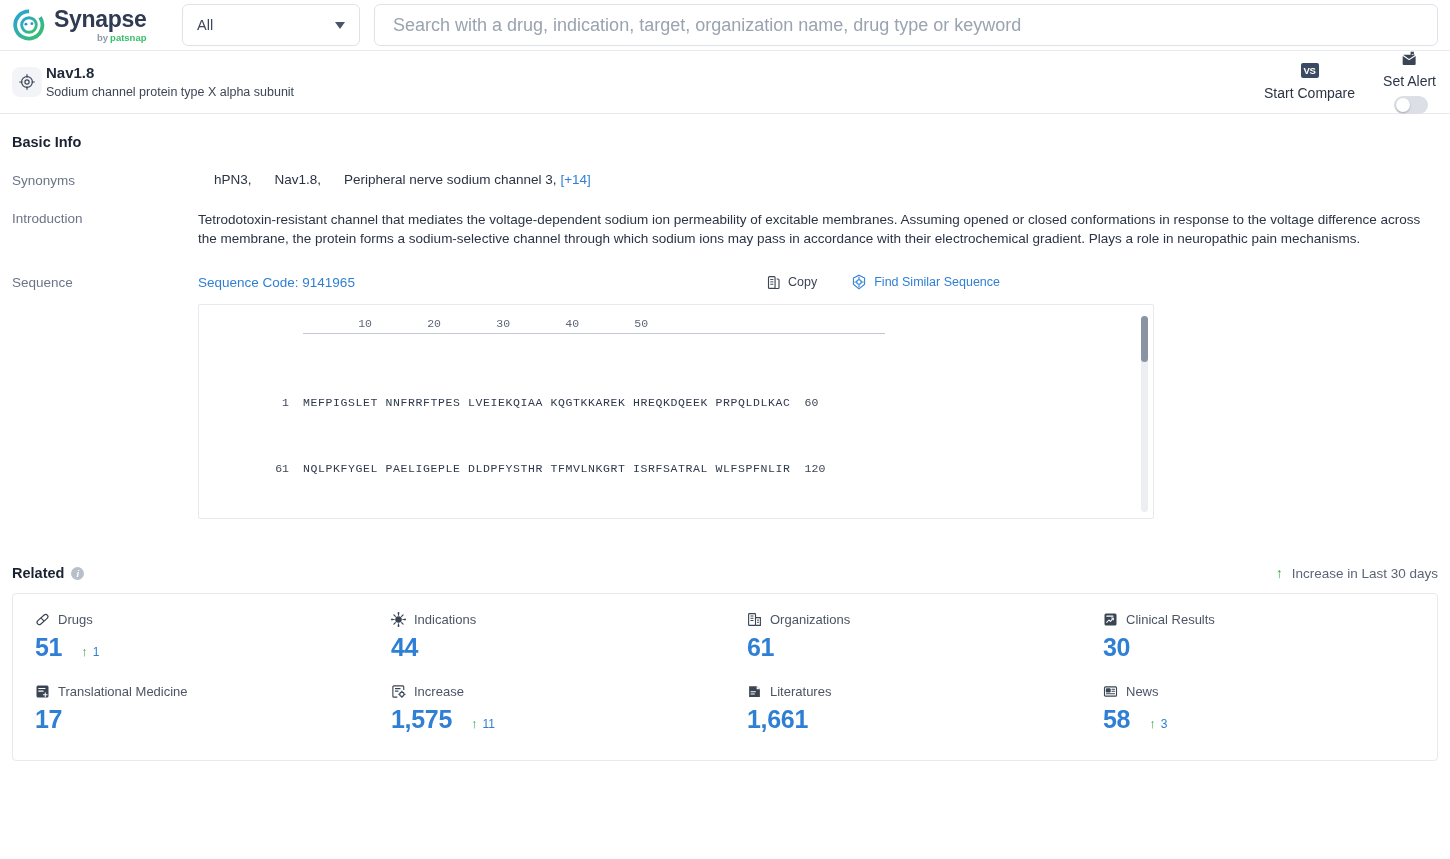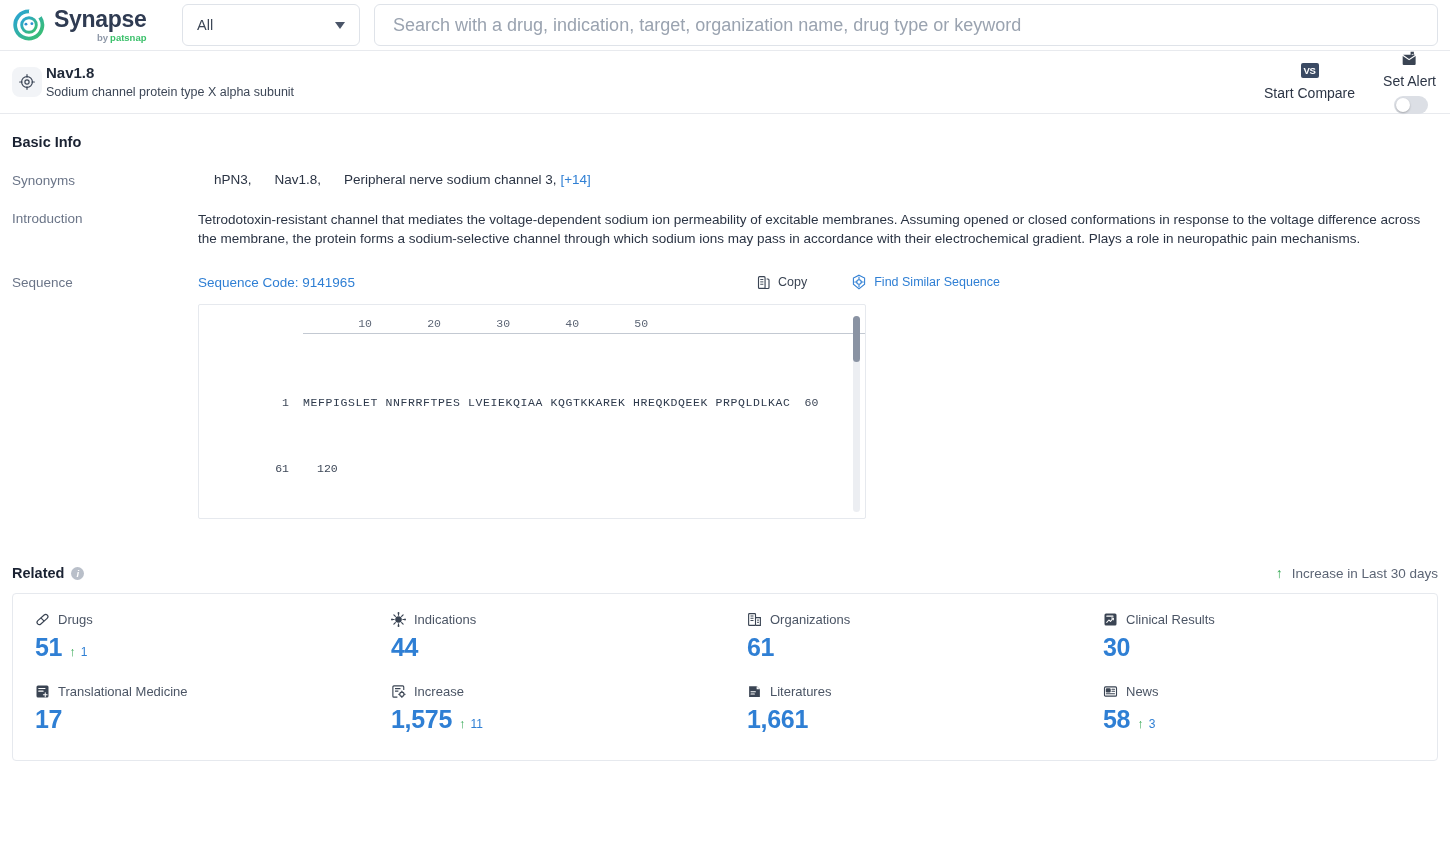--- a/index.html
+++ b/index.html
@@ -110,27 +110,27 @@
 
   .syn-list { display: flex; flex-wrap: wrap; align-items: baseline; }
   .syn { white-space: pre; padding-left: 16px; }
   .syn-more { color: #2f7fd4; cursor: pointer; margin-left: 4px; }
 
   .intro-text { line-height: 19px; max-width: 1232px; }
 
   
   .seq-head { display: flex; align-items: center; }
   .seq-code { color: #2f7fd4; font-size: 13.5px; cursor: pointer; }
-  .seq-tools { margin-left: auto; display: flex; align-items: center; gap: 44px; margin-right: 438px; }
+  .seq-tools { margin-left: auto; display: flex; align-items: center; gap: 34px; margin-right: 438px; }
   .seq-tool { display: flex; align-items: center; gap: 7px; font-size: 12.5px; cursor: pointer; }
   .seq-tool.copy { color: #3a4453; }
   .seq-tool.similar { color: #2f7fd4; }
 
   .seq-panel {
-    margin-top: 14px; width: 668px; height: 215px; background: #fff;
+    margin-top: 14px; width: 956px; height: 215px; background: #fff;
     border: 1px solid #e6e9ee; border-radius: 2px; position: relative;
     overflow: hidden;
   }
   .seq-inner { padding: 12px 0 0 0; }
   .ruler {
     font-family: "Liberation Mono", monospace; font-size: 11.5px; color: #5d6676;
     white-space: pre; padding-left: 104px; height: 16px;
   }
   .ruler-line {
     margin-left: 104px; width: 582px; border-bottom: 1px solid #c3c9d2; height: 1px;
@@ -172,21 +172,21 @@
   .stat-grid {
     display: grid; grid-template-columns: repeat(4, 1fr);
     row-gap: 22px;
   }
   .stat { padding-left: 22px; }
   .stat-label {
     display: flex; align-items: center; gap: 8px;
     font-size: 13px; color: #4b5565;
   }
   .stat-value-row {
-    display: flex; align-items: baseline; gap: 7px; margin-top: 6px;
+    display: flex; align-items: baseline; gap: 19px; margin-top: 6px;
   }
   .stat-value {
     font-size: 25px; font-weight: 700; color: #2f7fd4; letter-spacing: -0.3px;
   }
   .stat-delta { display: flex; align-items: center; gap: 5px; }
   .stat-delta .arrow-up { font-size: 13px; }
   .stat-delta .delta-num { font-size: 12px; color: #2f7fd4; }
   .ico { width: 15px; height: 15px; flex: none; display: block; }
 </style>
 </head>
@@ -312,20 +312,21 @@
           <div class="ruler">        10        20        30        40        50</div>
           <div class="ruler-line"></div>
           <div class="seq-rows">
             <div class="seq-row">
               <span class="seq-num-l">1</span>
               <span class="seq-blocks">MEFPIGSLET NNFRRFTPES LVEIEKQIAA KQGTKKAREK HREQKDQEEK PRPQLDLKAC</span>
               <span class="seq-num-r">60</span>
             </div>
             <div class="seq-row">
               <span class="seq-num-l">61</span>
+              <span class="seq-blocks">NQLPKFYGEL PAELIGEPLE DLDPFYSTHR TFMVLNKGRT ISRFSATRAL WLFSPFNLIR</span>
               <span class="seq-num-r">120</span>
             </div>
             
             
             
             
             
           </div>
         </div>
         <div class="seq-scroll-track">

